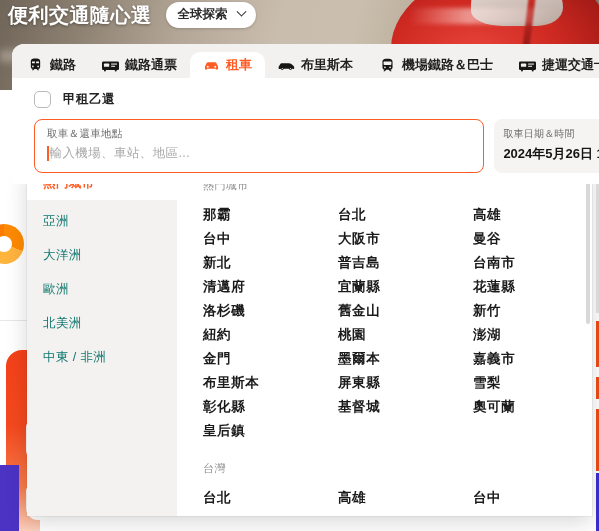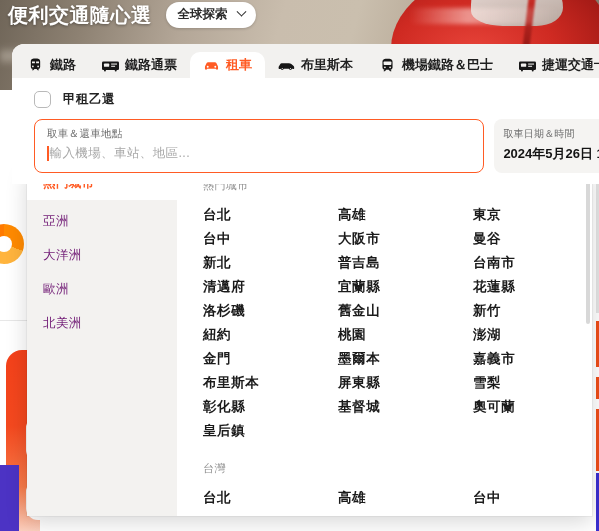--- a/index.html
+++ b/index.html
@@ -191,21 +191,21 @@
     box-shadow: 0 6px 22px rgba(0,0,0,.16), 0 0 0 1px rgba(0,0,0,.04);
     display:flex; z-index:4; overflow:hidden;
   }
 
   
   #region-rail {
     width:150px; background:#f3f2f0; flex:0 0 150px; padding-top:0;
   }
   .region-item {
     height:34px; display:flex; align-items:center;
-    padding-left:16px; font-size:12.5px; color:#701a75; letter-spacing:.4px;
+    padding-left:16px; font-size:12.5px; color:#0f766e; letter-spacing:.4px;
     cursor:pointer;
   }
   .region-item.active {
     background:#ffffff; color:#ff5b24; font-weight:700;
   }
   .region-item.sp { margin-top:4px; }
 
   
   #city-panel { flex:1; position:relative; padding:12px 0 0 26px; overflow:hidden; }
   .group-head {
@@ -383,29 +383,32 @@
     </div>
     <div class="region-item">
       <span>大洋洲</span>
     </div>
     <div class="region-item">
       <span>歐洲</span>
     </div>
     <div class="region-item">
       <span>北美洲</span>
     </div>
+    <div class="region-item">
+      <span>中東 / 非洲</span>
+    </div>
   </div>
 
   <div id="city-panel">
 
     <div class="group-head">熱門城市</div>
     <div class="city-grid">
+      <div class="city">那霸</div>
       <div class="city">台北</div>
       <div class="city">高雄</div>
-      <div class="city">東京</div>
       <div class="city">台中</div>
       <div class="city">大阪市</div>
       <div class="city">曼谷</div>
       <div class="city">新北</div>
       <div class="city">普吉島</div>
       <div class="city">台南市</div>
       <div class="city">清邁府</div>
       <div class="city">宜蘭縣</div>
       <div class="city">花蓮縣</div>
       <div class="city">洛杉磯</div>

